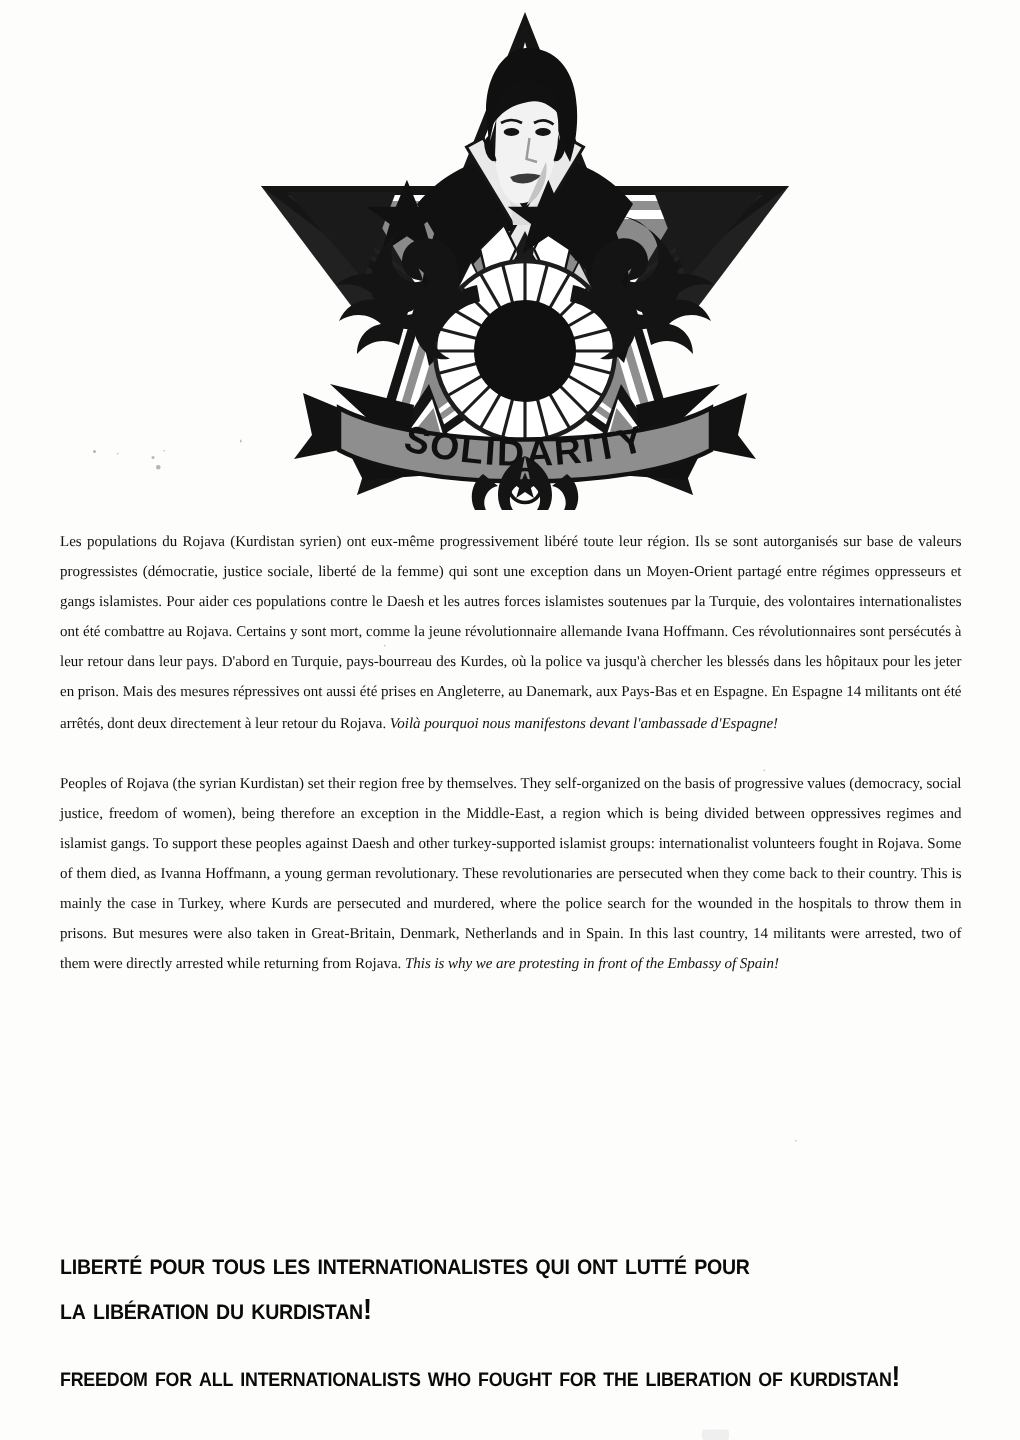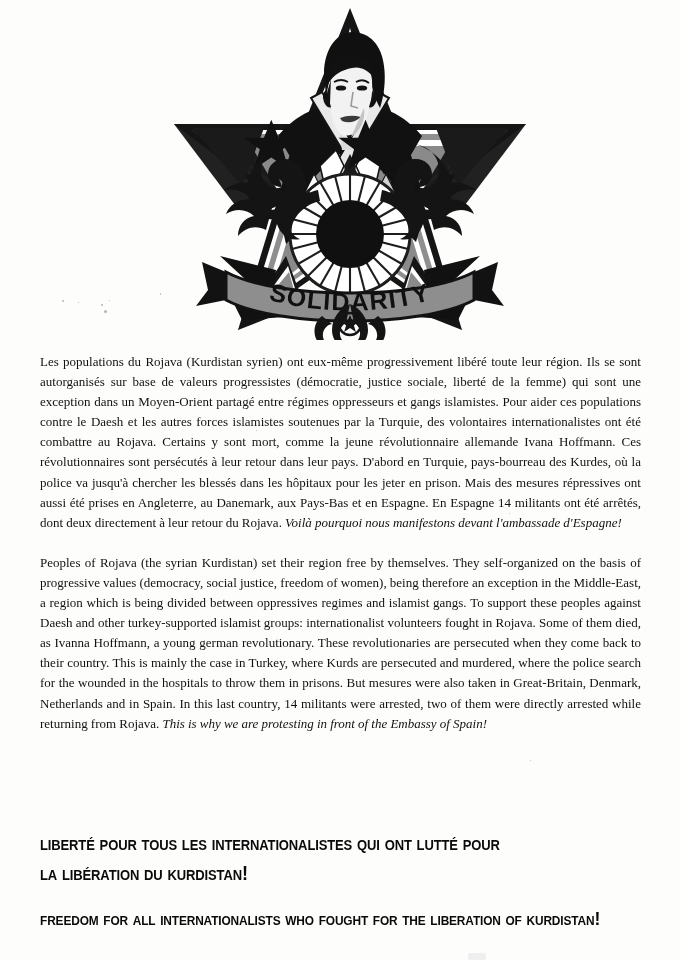--- a/index.html
+++ b/index.html
@@ -43,21 +43,21 @@
 
   
   .body-copy {
     position: absolute;
     left: 40px;
     top: 352px;
     width: 601px;
   }
   p.para {
     margin: 0 0 20px 0;
-    font-size: 13px;
+    font-size: 10px;
     line-height: 20.1px;
     text-align: justify;
     text-indent: 0;
     hyphens: none;
     word-spacing: -0.1px;
   }
   p.para.second { margin-bottom: 0; }
   .it { font-style: italic; }
 
   

